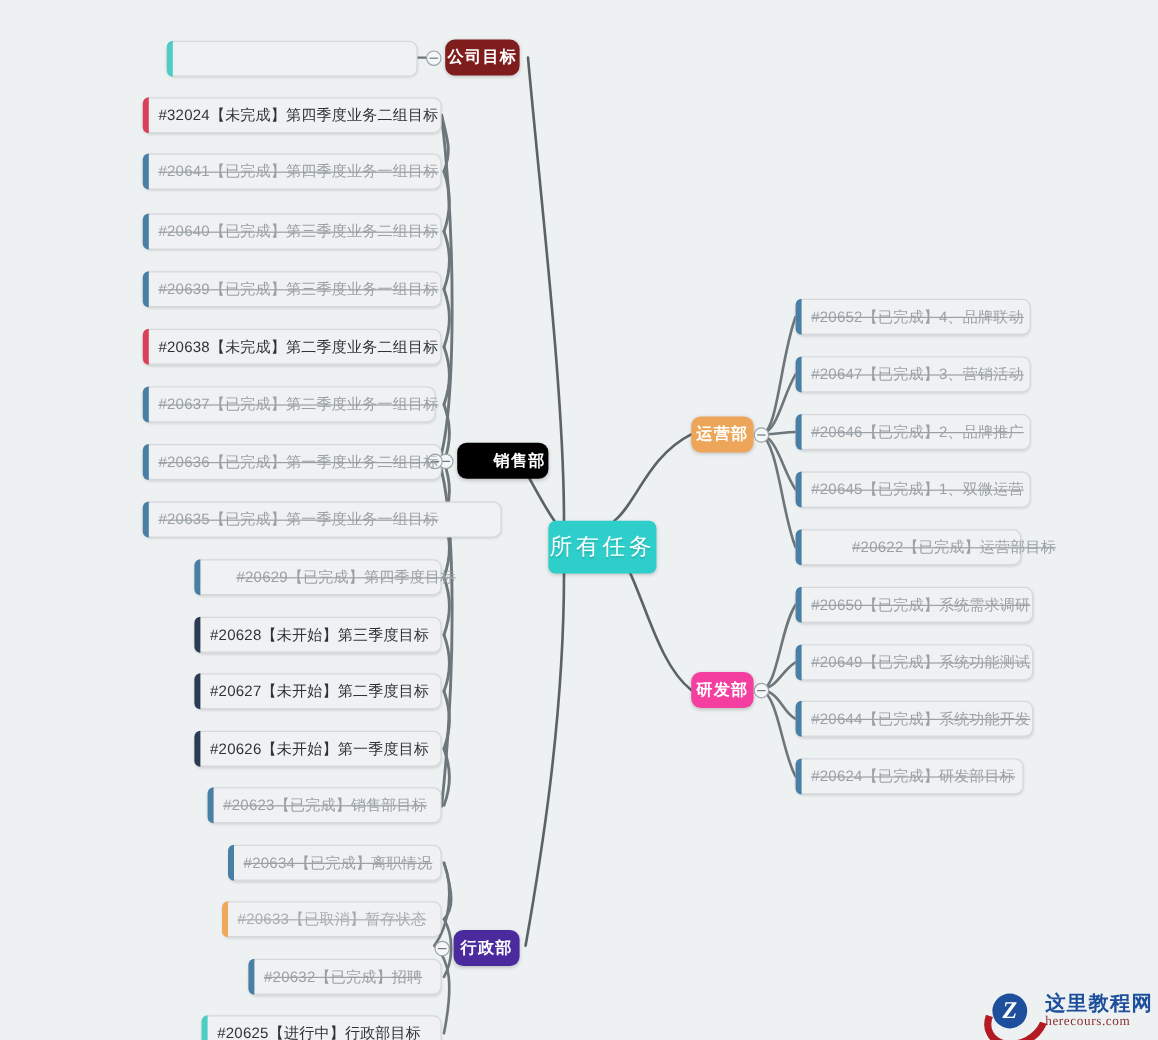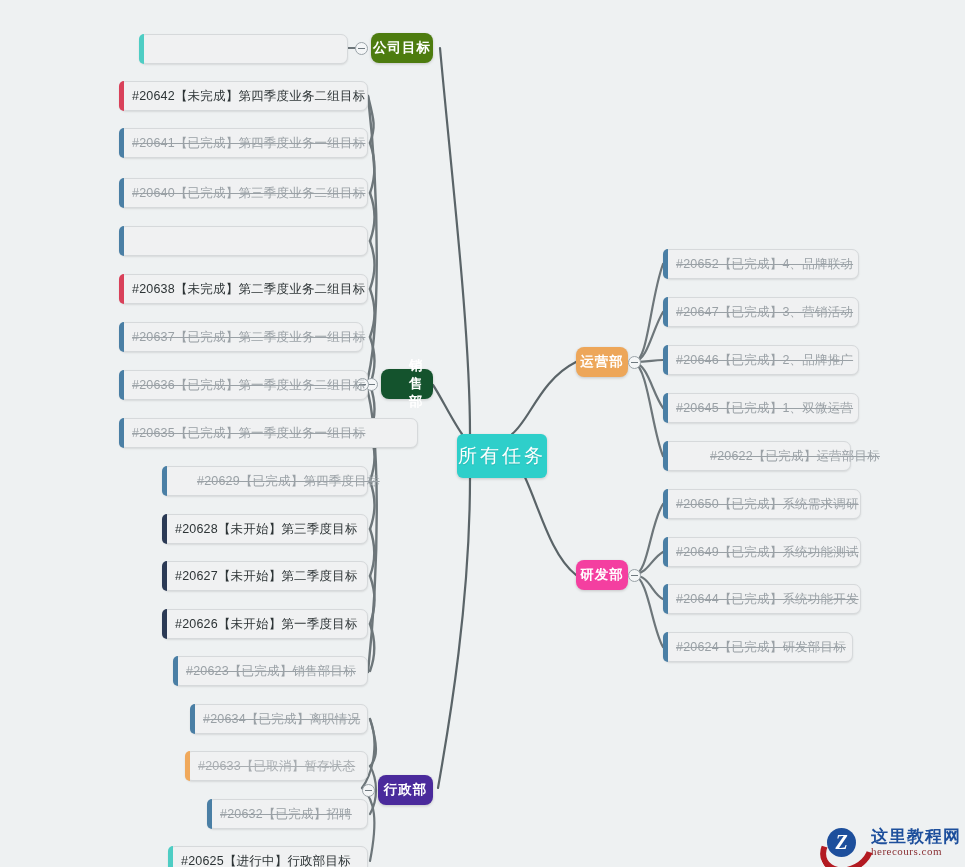--- a/index.html
+++ b/index.html
@@ -158,32 +158,33 @@
       <path d="M 634,575 C 648,578 652,628 663,647"></path>
     </g>
   </svg>
 
   <div id="tasks-layer">
       <div class="task" style="left: 139px; top: 34px; width: 209px;">
         <span class="bar" style="background: rgb(78, 205, 196);"></span>
       </div>
       <div class="task" style="left: 119px; top: 81px; width: 249px;">
         <span class="bar" style="background: rgb(217, 65, 90);"></span>
-        <span class="label">#20642【未完成】第四季度业务二组目标</span>
+        <span class="label">#32024【未完成】第四季度业务二组目标</span>
       </div>
       <div class="task done" style="left: 119px; top: 128px; width: 249px;">
         <span class="bar" style="background: rgb(74, 127, 165);"></span>
         <span class="label">#20641【已完成】第四季度业务一组目标</span>
       </div>
       <div class="task done" style="left: 119px; top: 178px; width: 249px;">
         <span class="bar" style="background: rgb(74, 127, 165);"></span>
         <span class="label">#20640【已完成】第三季度业务二组目标</span>
       </div>
       <div class="task done" style="left: 119px; top: 226px; width: 249px;">
         <span class="bar" style="background: rgb(74, 127, 165);"></span>
+        <span class="label">#20639【已完成】第三季度业务一组目标</span>
       </div>
       <div class="task" style="left: 119px; top: 274px; width: 249px;">
         <span class="bar" style="background: rgb(217, 65, 90);"></span>
         <span class="label">#20638【未完成】第二季度业务二组目标</span>
       </div>
       <div class="task done" style="left: 119px; top: 322px; width: 244px;">
         <span class="bar" style="background: rgb(74, 127, 165);"></span>
         <span class="label">#20637【已完成】第二季度业务一组目标</span>
       </div>
       <div class="task done" style="left: 119px; top: 370px; width: 249px;">
@@ -262,25 +263,25 @@
         <span class="bar" style="background: rgb(74, 127, 165);"></span>
         <span class="label">#20644【已完成】系统功能开发</span>
       </div>
       <div class="task done" style="left: 663px; top: 632px; width: 190px;">
         <span class="bar" style="background: rgb(74, 127, 165);"></span>
         <span class="label">#20624【已完成】研发部目标</span>
       </div>
     </div>
 
   <div id="branches-layer">
-      <div class="pill" style="left: 371px; top: 33px; width: 62px; background: #4d7c0f;">
+      <div class="pill" style="left: 371px; top: 33px; width: 62px; background: #7f1d1d;">
         <span>公司目标</span>
       </div>
       <div class="toggle" style="left: 355px; top: 42px;"></div>
-      <div class="pill" style="left: 381px; top: 369px; width: 52px; background: #14532d; padding-left: 28px;">
+      <div class="pill" style="left: 381px; top: 369px; width: 76px; background: #000000; padding-left: 28px;">
         <span>销售部</span>
       </div>
       <div class="toggle" style="left: 365px; top: 378px;"></div>
       <div class="pill" style="left: 576px; top: 347px; width: 52px; background: rgb(237, 166, 89);">
         <span>运营部</span>
       </div>
       <div class="toggle" style="left: 628px; top: 356px;"></div>
       <div class="pill" style="left: 576px; top: 560px; width: 52px; background: rgb(244, 63, 160);">
         <span>研发部</span>
       </div>

